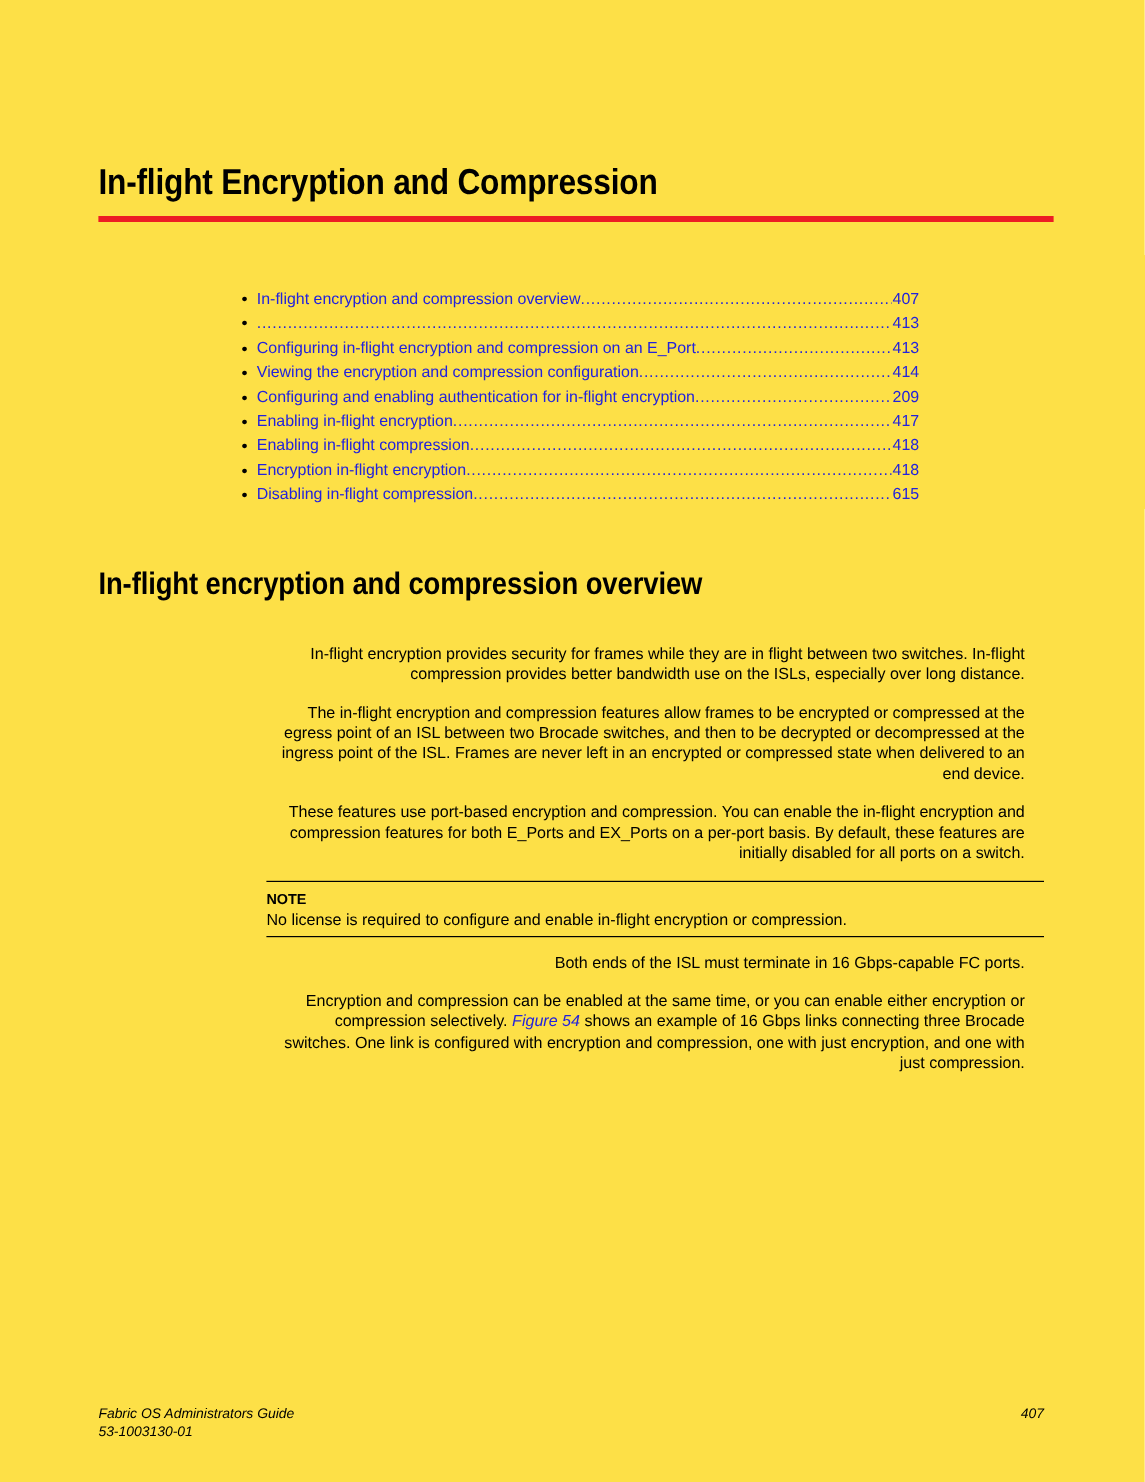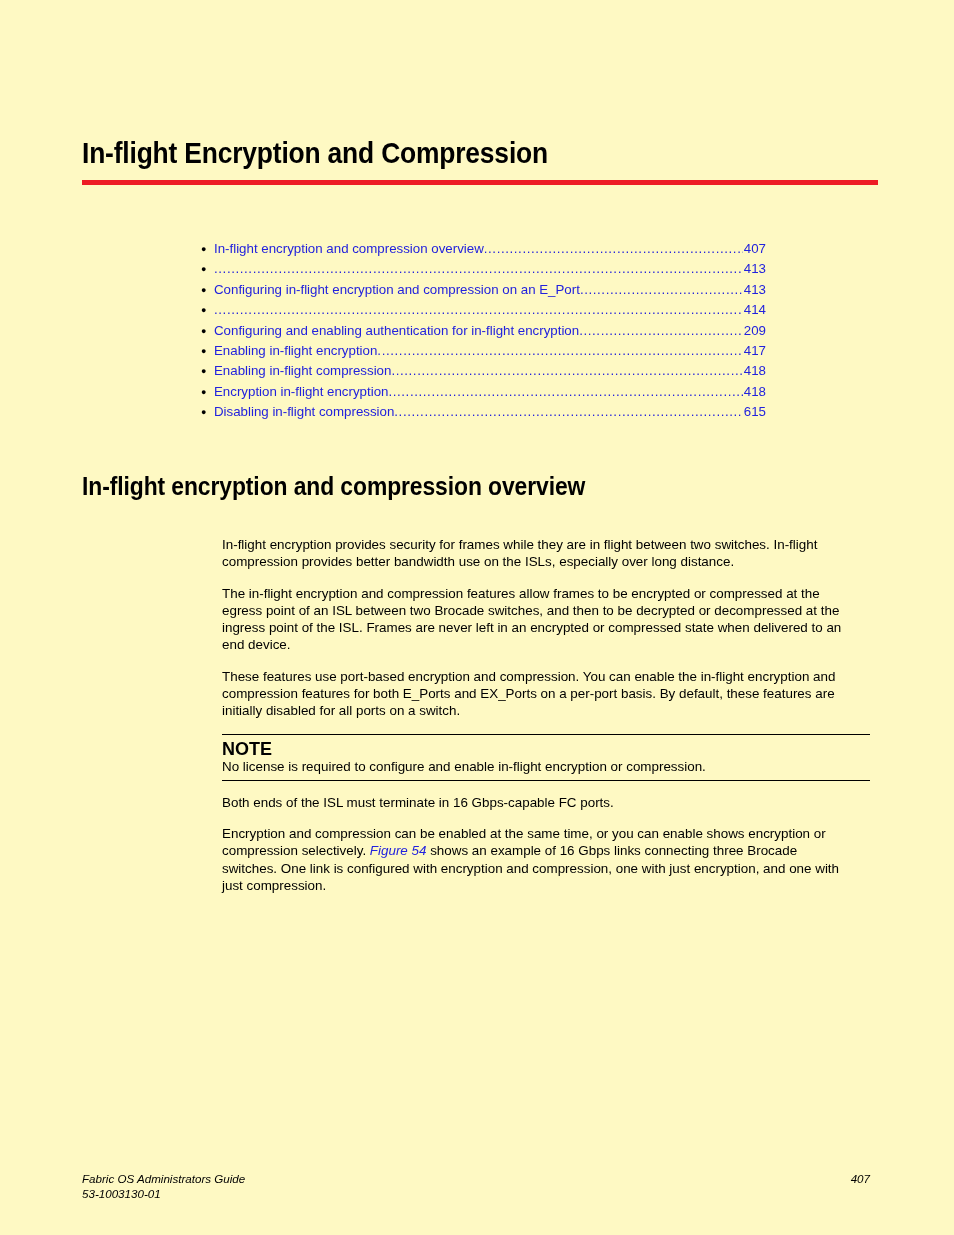--- a/index.html
+++ b/index.html
@@ -11,21 +11,21 @@
   body {
     font-family: "Liberation Sans", sans-serif;
     color: #000000;
     -webkit-font-smoothing: antialiased;
   }
   .page {
     position: relative;
     width: 954px;
     height: 1235px;
     margin: 0 auto;
-    background: #fef9c3;
+    background: #fde047;
     overflow: hidden;
     box-sizing: border-box;
   }
 
   
   .chapter-title-block {
     position: absolute;
     left: 82px;
     top: 136px;
     width: 788px;
@@ -122,37 +122,37 @@
     position: absolute;
     left: 222px;
     top: 536px;
     width: 648px;
   }
   p.body {
     margin: 0 16px 14px 0;
     font-size: 13.4px;
     line-height: 17.3px;
     color: #000000;
-    text-align: left;
+    text-align: right;
   }
   p.body:last-child { margin-bottom: 0; }
   .inline-link {
     color: #2222DD;
     font-style: italic;
   }
 
   
   .note-block {
     margin: 14px 0 13px 0;
     border-top: 1.6px solid #000000;
     border-bottom: 1.6px solid #000000;
     padding: 6px 0 5px 0;
   }
   .note-title {
-    font-size: 18px;
+    font-size: 12px;
     line-height: 16px;
     font-weight: bold;
     color: #000000;
     margin: 0 0 1px 0;
   }
   .note-text {
     font-size: 13.4px;
     line-height: 17px;
     color: #000000;
     margin: 0;
@@ -211,20 +211,21 @@
         <span class="toc-bullet" style="font-size: 9px;">●</span>
         <span class="toc-row">
           <span class="toc-label">Configuring in-flight encryption and compression on an E_Port</span>
           <span class="toc-leader">...........................................................................................................................................</span>
           <span class="toc-page">413</span>
         </span>
       </div>
       <div class="toc-item">
         <span class="toc-bullet" style="font-size: 9px;">●</span>
         <span class="toc-row">
+          <span class="toc-label">Viewing the encryption and compression configuration</span>
           <span class="toc-leader">...........................................................................................................................................</span>
           <span class="toc-page">414</span>
         </span>
       </div>
       <div class="toc-item">
         <span class="toc-bullet" style="font-size: 9px;">●</span>
         <span class="toc-row">
           <span class="toc-label">Configuring and enabling authentication for in-flight encryption</span>
           <span class="toc-leader">...........................................................................................................................................</span>
           <span class="toc-page">209</span>
@@ -275,21 +276,21 @@
     <p class="body">These features use port-based encryption and compression. You can enable the in-flight encryption and compression features for both E_Ports and EX_Ports on a per-port basis. By default, these features are initially disabled for all ports on a switch.</p>
 
     <div class="note-block">
       <div class="note-title">NOTE</div>
       <div class="note-text">No license is required to configure and enable in-flight encryption or compression.</div>
     </div>
 
     <p class="body">Both ends of the ISL must terminate in 16 Gbps-capable FC ports.</p>
 
     <p class="body">
-      <span>Encryption and compression can be enabled at the same time, or you can enable shows encryption or compression selectively. </span><span class="inline-link">Figure 54</span><span> shows an example of 16 Gbps links connecting three Brocade switches. One link is configured with encryption and compression, one with just encryption, and one with just compression.</span>
+      <span>Encryption and compression can be enabled at the same time, or you can enable either encryption or compression selectively. </span><span class="inline-link">Figure 54</span><span> shows an example of 16 Gbps links connecting three Brocade switches. One link is configured with encryption and compression, one with just encryption, and one with just compression.</span>
     </p>
 
   </div>
 
   <div class="footer">
     <div class="footer-left">
       <div>Fabric OS Administrators Guide</div>
       <div>53-1003130-01</div>
     </div>
     <div class="footer-right">407</div>

